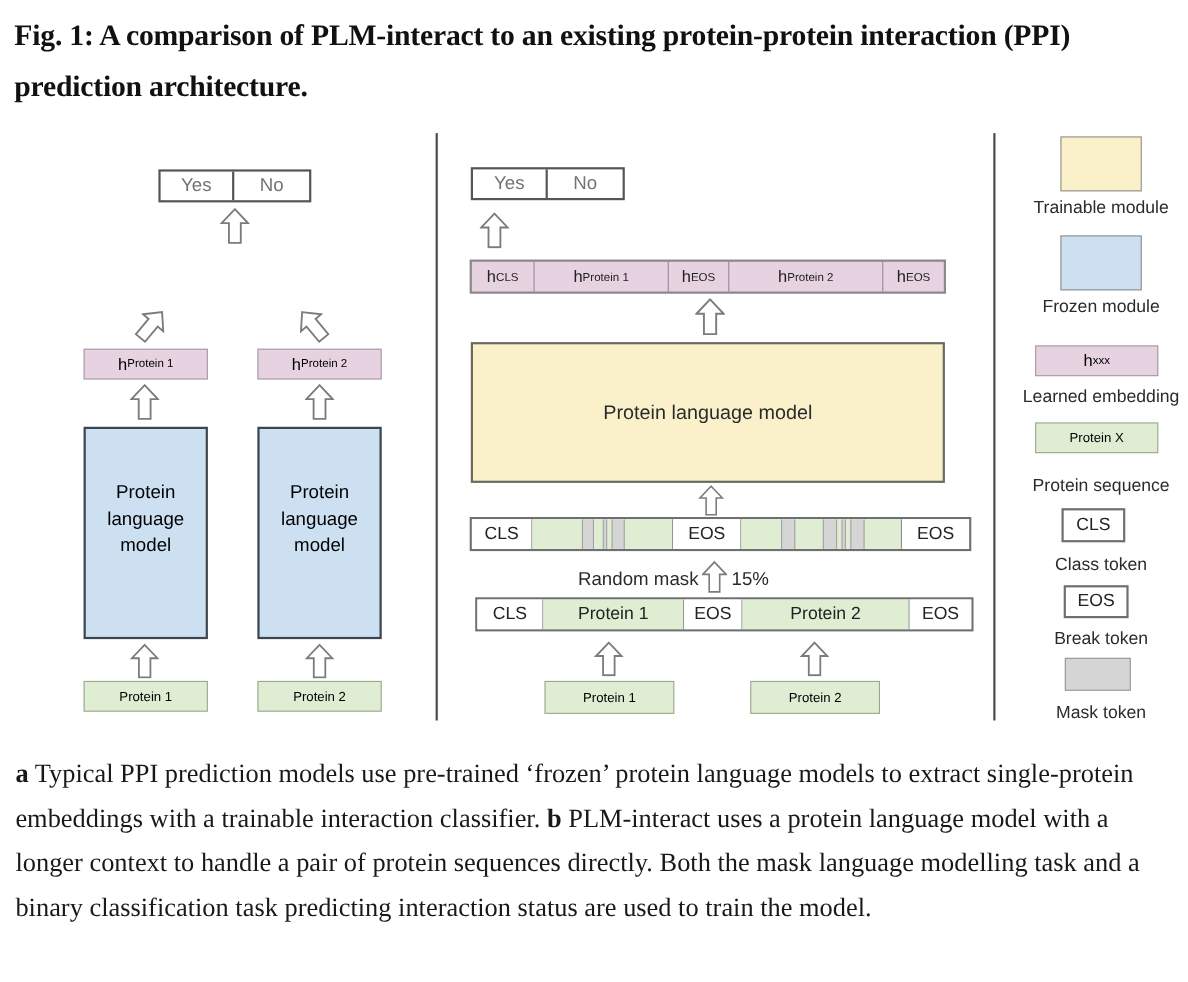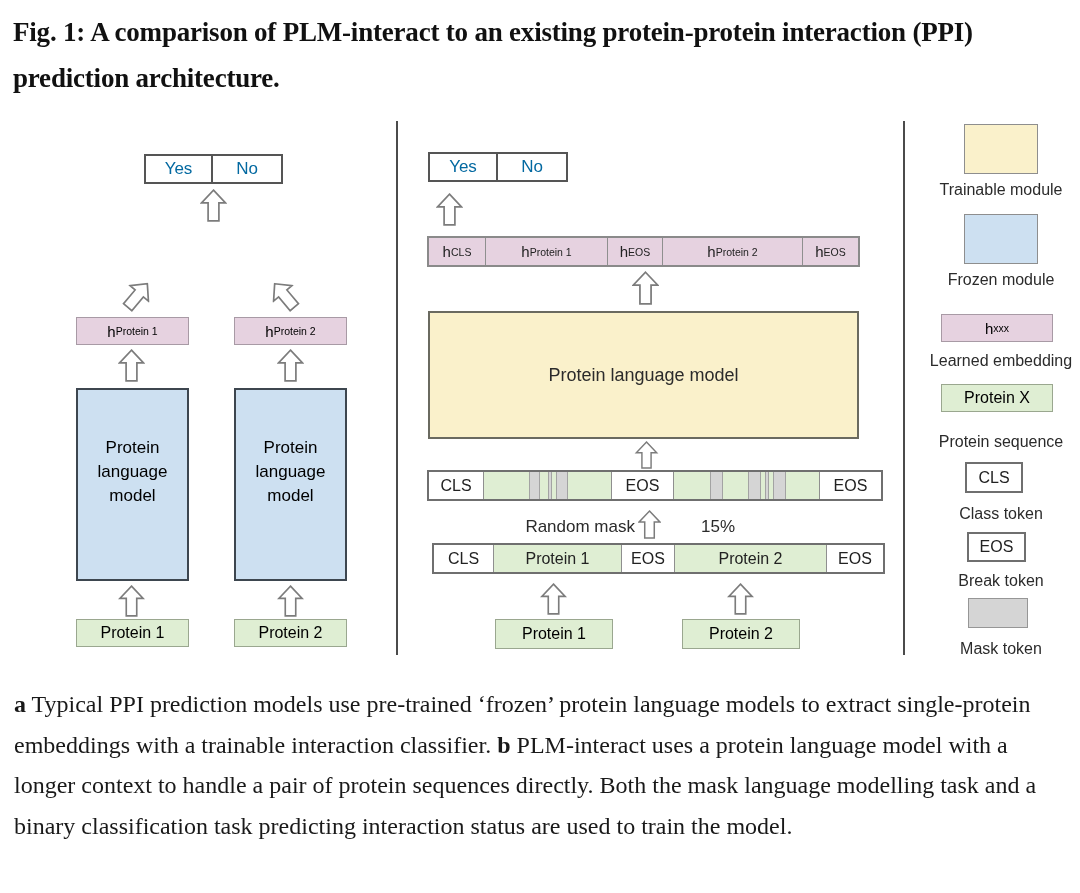--- a/index.html
+++ b/index.html
@@ -7,30 +7,30 @@
         font-family:"Liberation Sans","DejaVu Sans",sans-serif;}
   .abs{position:absolute;box-sizing:border-box;}
   .serif{font-family:"Liberation Serif","DejaVu Serif",serif;}
   .title{left:13px;top:9px;width:1062px;font-weight:bold;font-size:27px;line-height:46px;
          color:#111;letter-spacing:-0.2px;}
   .caption{left:14px;top:684px;width:1056px;font-size:24px;line-height:40.5px;color:#191919;}
   .caption b{font-weight:bold;}
   .panel-heading{font-size:18px;color:#2b2b2b;white-space:nowrap;}
   .panel-heading b{font-size:19px;font-weight:bold;margin-right:12px;}
   .flexc{display:flex;align-items:center;justify-content:center;}
-  .decision{border:2px solid #555;display:flex;background:#fff;font-size:17px;color:#0369a1;}
+  .decision{border:2px solid #555;display:flex;background:#fff;font-size:17px;color:#737373;}
   .decision .cell{display:flex;align-items:center;justify-content:center;box-sizing:border-box;}
   .decision .cell.first{border-right:2px solid #555;}
   .classifier{background:var(--c-trainable);border:1px solid #b5ad99;font-size:16px;}
   .hbox{background:var(--c-embedding);border:1px solid #a89aa5;font-size:15px;}
   .hbox sub,.seg sub{font-size:10.5px;}
   .plm-a{background:var(--c-frozen);border:2px solid #3d464f;font-size:17px;line-height:24px;
          text-align:center;padding-bottom:26px;}
   .plm-b{background:var(--c-trainable);border:2px solid #6a6a60;font-size:18px;color:#2b2b2b;}
-  .protbox{background:var(--c-protein);border:1px solid #9aa78f;font-size:16px;text-align:right;}
+  .protbox{background:var(--c-protein);border:1px solid #9aa78f;font-size:12px;text-align:right;}
   .bar{display:flex;background:#fff;border:2px solid #6f6f6f;}
   .bar .seg{position:relative;display:flex;align-items:center;justify-content:center;
             box-sizing:border-box;border-right:1px solid #8f8f8f;font-size:15px;color:#222;
             overflow:hidden;}
   .bar .seg.last{border-right:none;}
   .bar.pink{background:var(--c-embedding);border-color:#8a8a8a;}
   .seg.green{background:var(--c-protein);}
   .seg.white{background:#fff;font-size:16px;}
   .stripe{position:absolute;top:0;bottom:0;background:var(--c-mask);
           border-left:1px solid #a3a3a3;border-right:1px solid #a3a3a3;box-sizing:border-box;}
@@ -176,21 +176,21 @@
     </div>
     <div class="seg white last" style="flex:1;">EOS</div>
   </div>
 
   <div class="abs rm-label" style="left:430px;top:517px;width:205px;text-align:right;">Random mask</div>
   <div class="abs arr" style="left:638px;top:508px;width:23px;height:33px;">
     <svg viewBox="0 0 26 33">
         <path d="M13 1.2 L25 13.8 H18.4 V31.8 H7.6 V13.8 H1 Z" fill="#fff" stroke="#7c7c7c" stroke-width="1.7"></path>
       </svg>
   </div>
-  <div class="abs rm-label" style="left:701px;top:517px;">15%</div>
+  <div class="abs rm-label" style="left:665px;top:517px;">15%</div>
 
   <div class="abs bar" style="left:432px;top:543px;width:453px;height:31px;">
     <div class="seg white" style="width:60px;">CLS</div>
     <div class="seg green" style="width:128px;font-size:16px;">Protein 1</div>
     <div class="seg white" style="width:53px;">EOS</div>
     <div class="seg green" style="width:152px;font-size:16px;">Protein 2</div>
     <div class="seg white last" style="flex:1;">EOS</div>
   </div>
 
   <div class="abs arr" style="left:540px;top:583px;width:27px;height:32px;">

